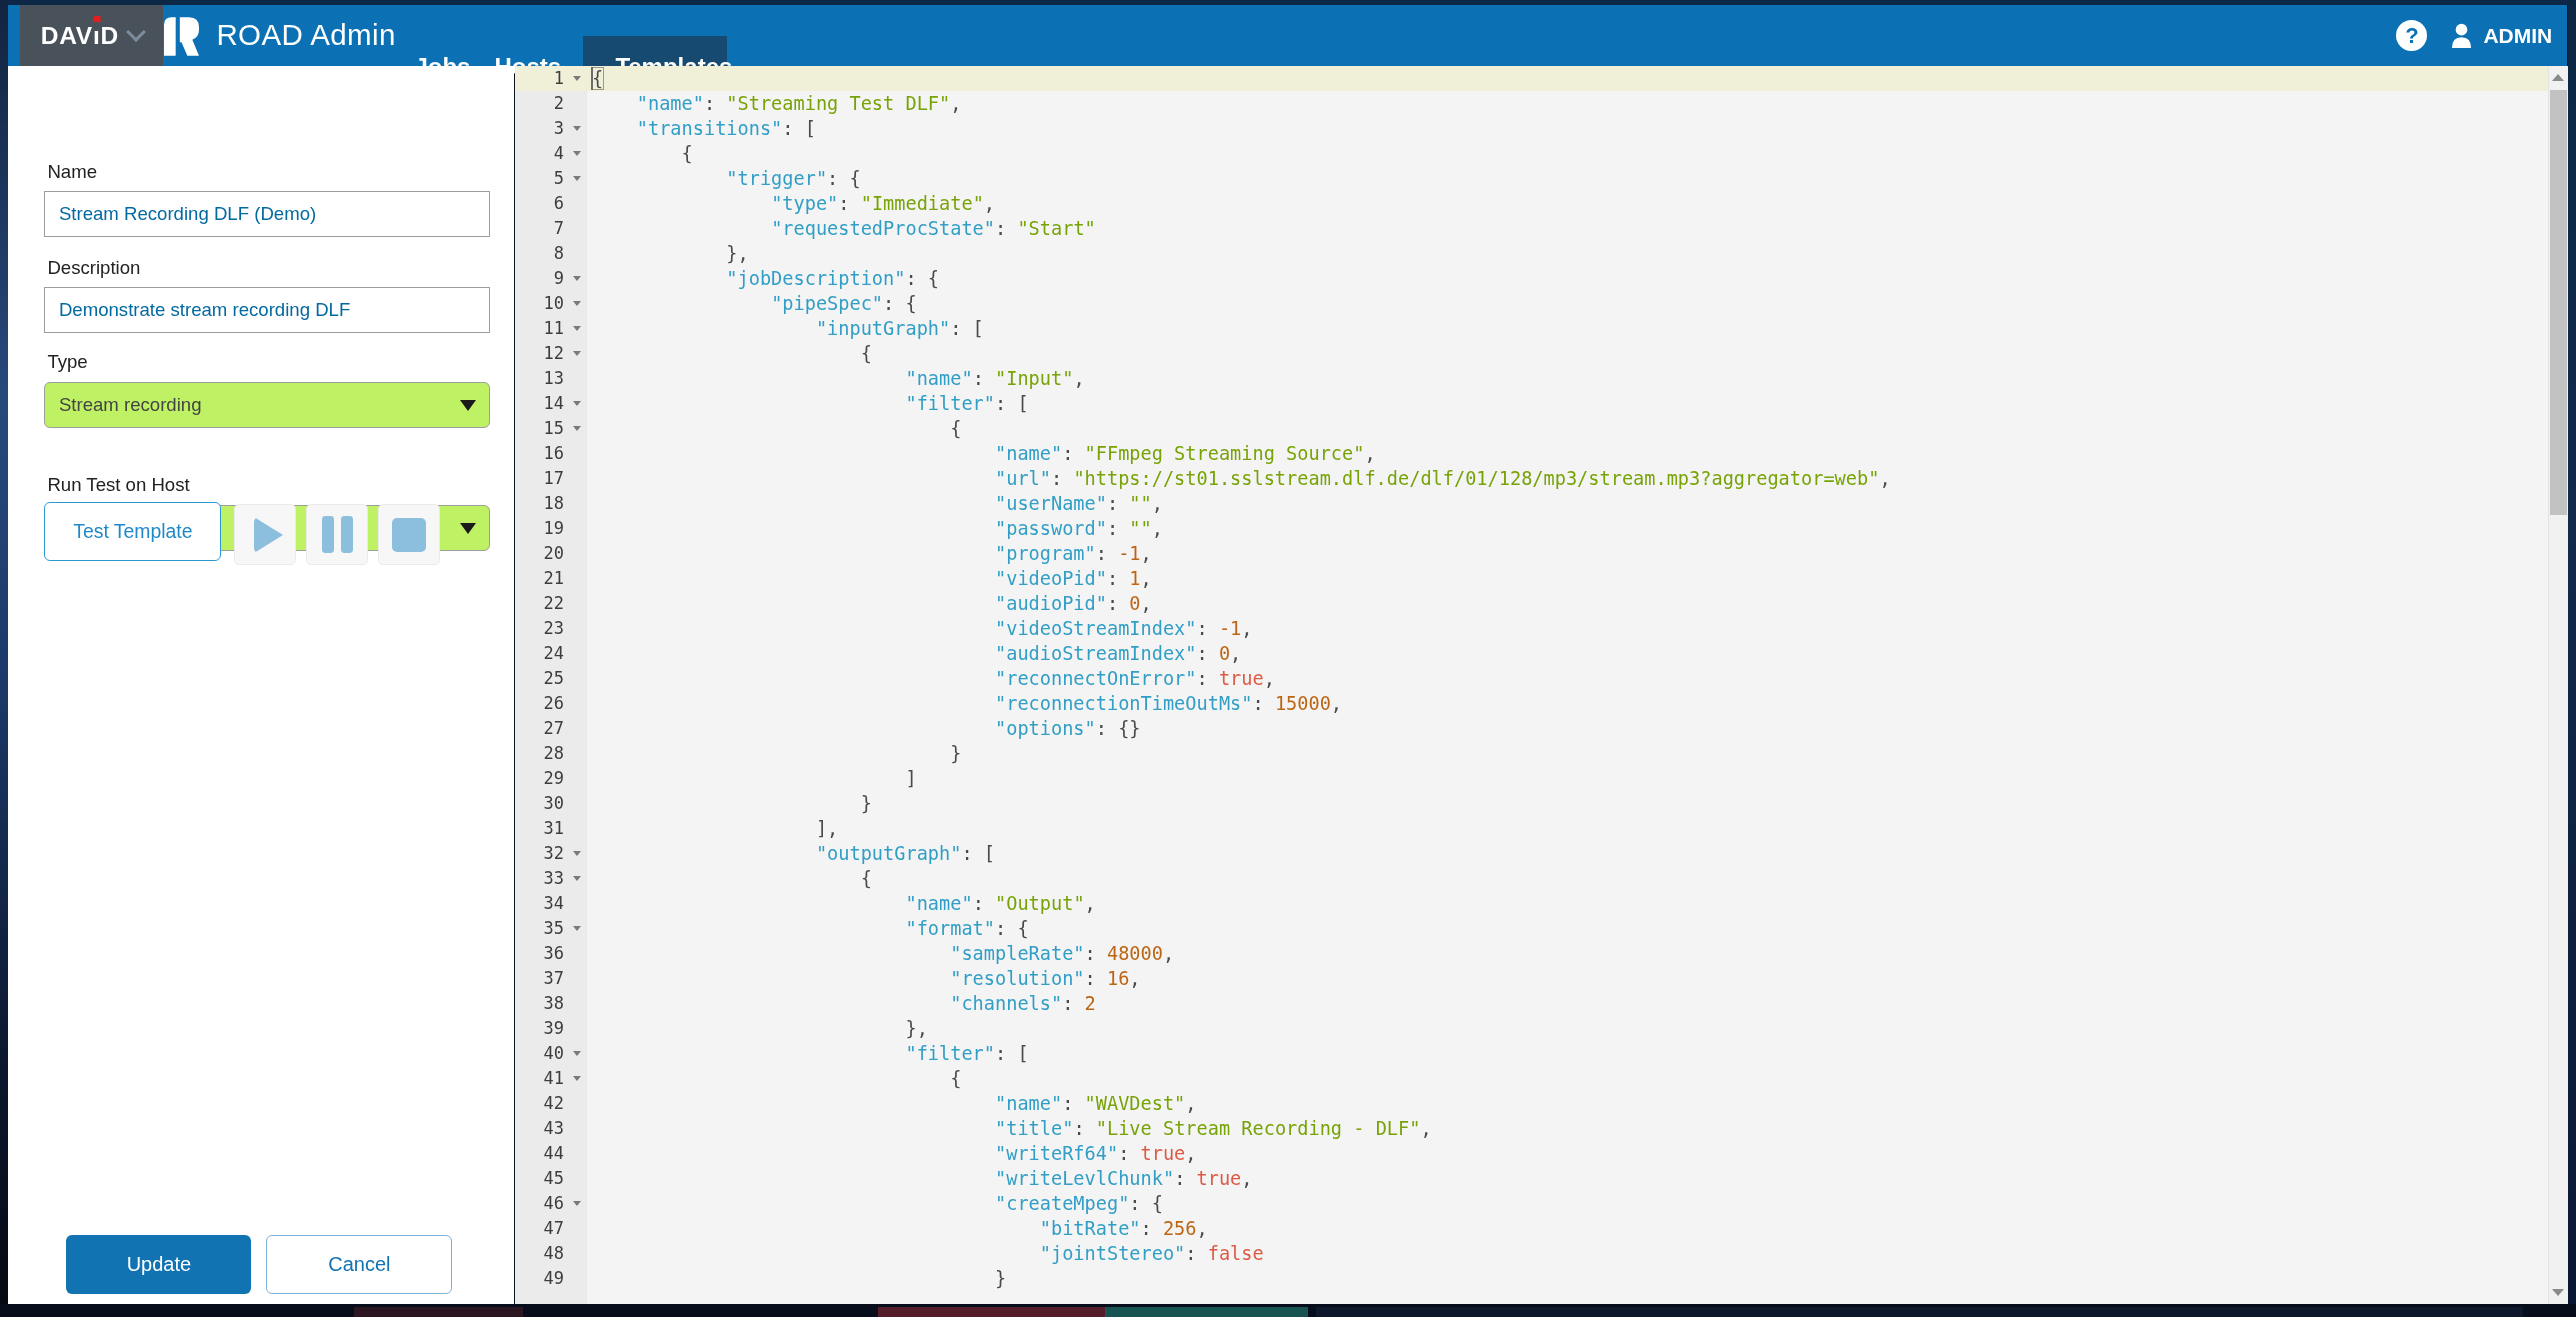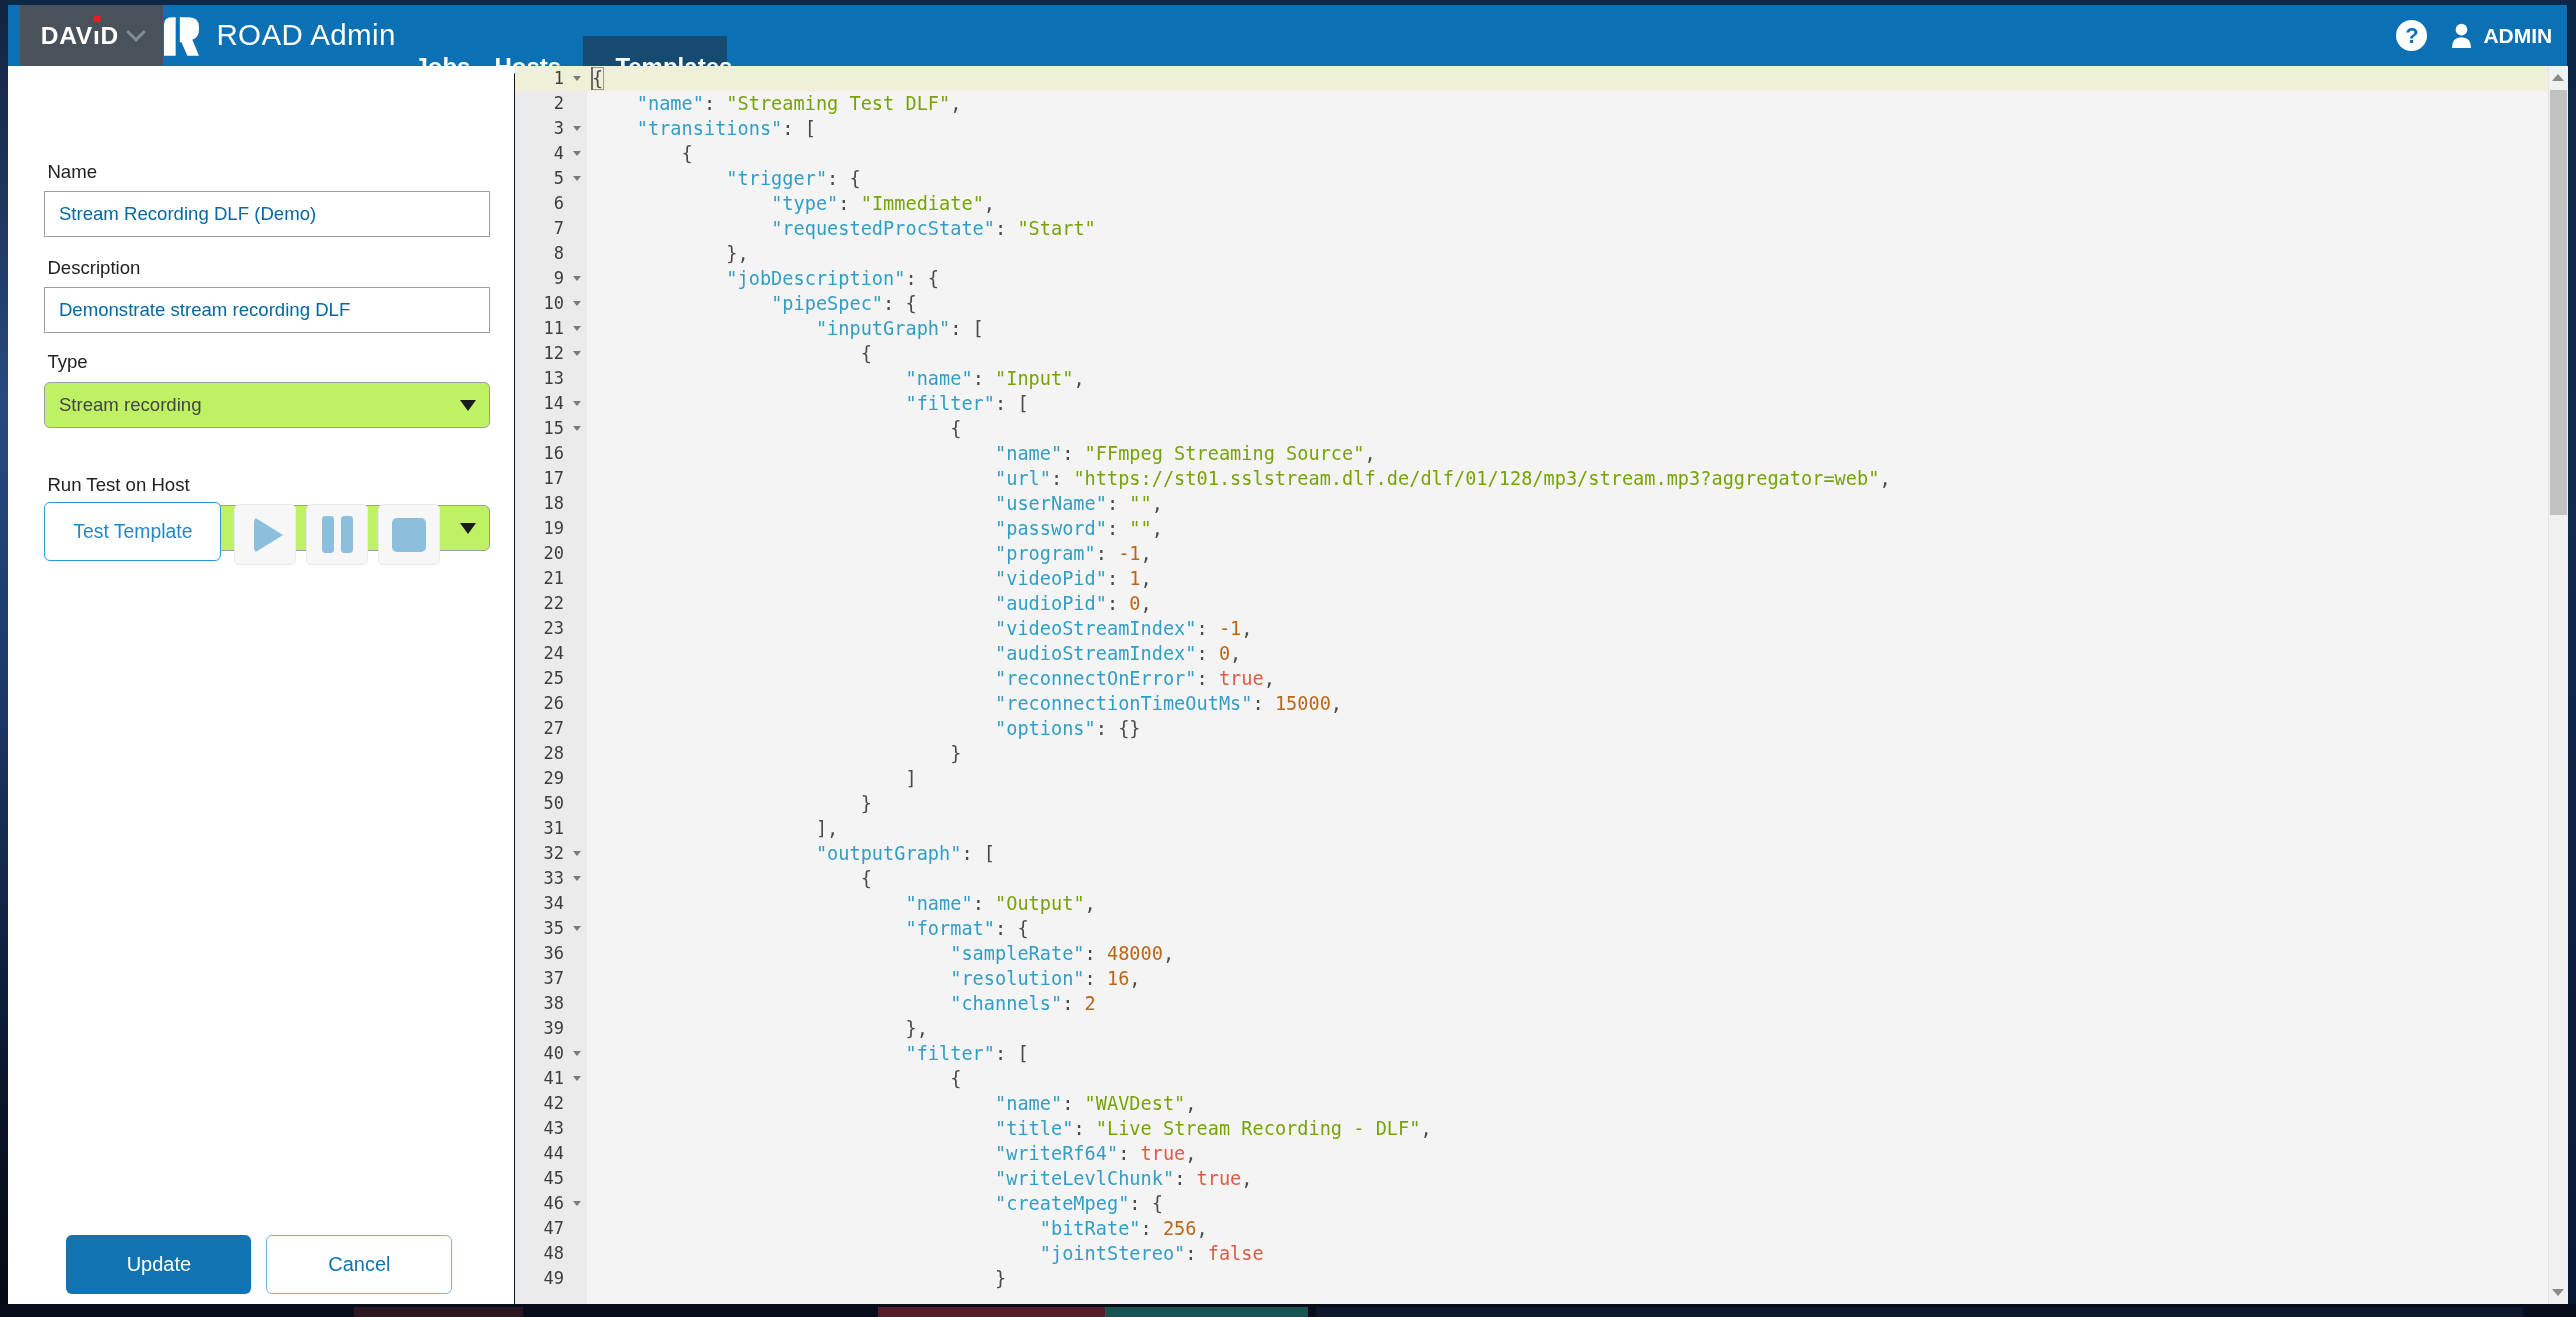--- a/index.html
+++ b/index.html
@@ -186,21 +186,21 @@
         <div class="gcell">20</div>
         <div class="gcell">21</div>
         <div class="gcell">22</div>
         <div class="gcell">23</div>
         <div class="gcell">24</div>
         <div class="gcell">25</div>
         <div class="gcell">26</div>
         <div class="gcell">27</div>
         <div class="gcell">28</div>
         <div class="gcell">29</div>
-        <div class="gcell">50</div>
+        <div class="gcell">30</div>
         <div class="gcell">31</div>
         <div class="gcell">32<span class="fold"></span></div>
         <div class="gcell">33<span class="fold"></span></div>
         <div class="gcell">34</div>
         <div class="gcell">35<span class="fold"></span></div>
         <div class="gcell">36</div>
         <div class="gcell">37</div>
         <div class="gcell">38</div>
         <div class="gcell">39</div>
         <div class="gcell">40<span class="fold"></span></div>

